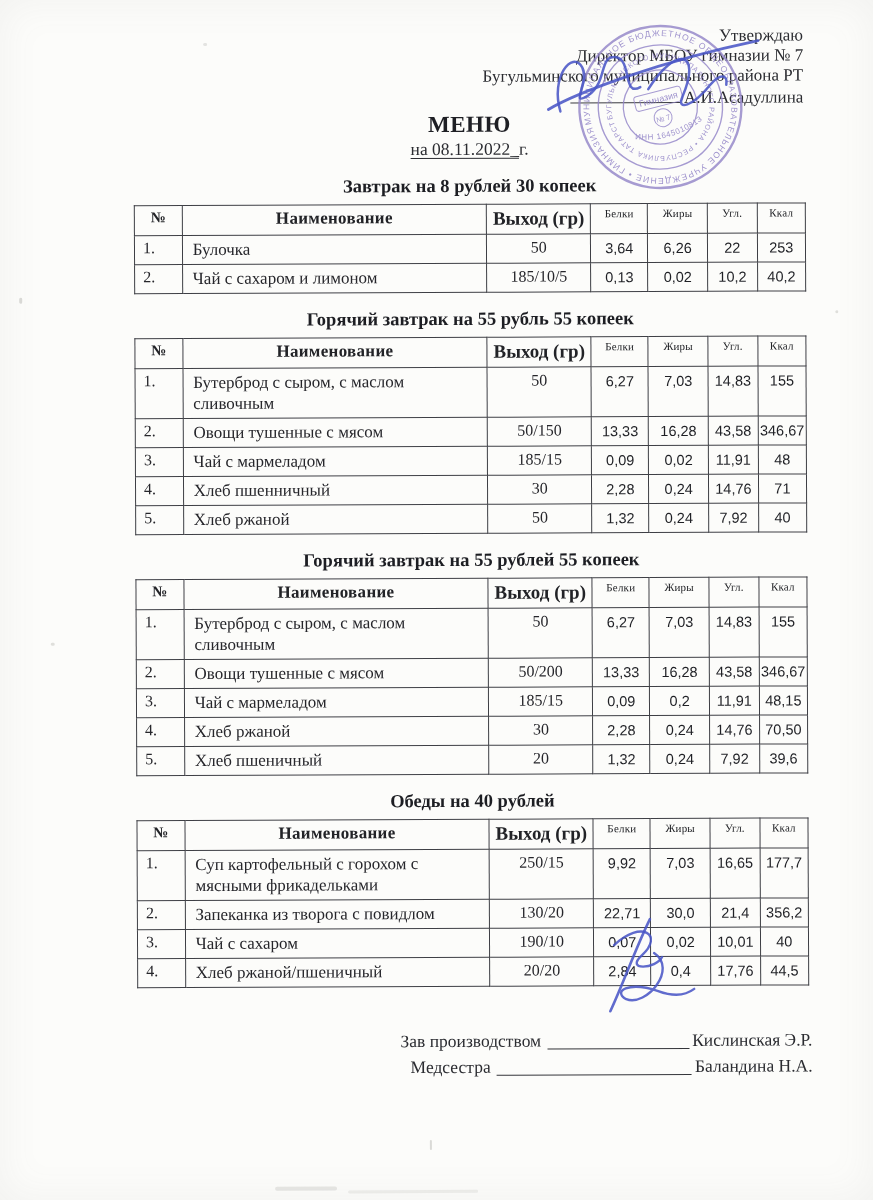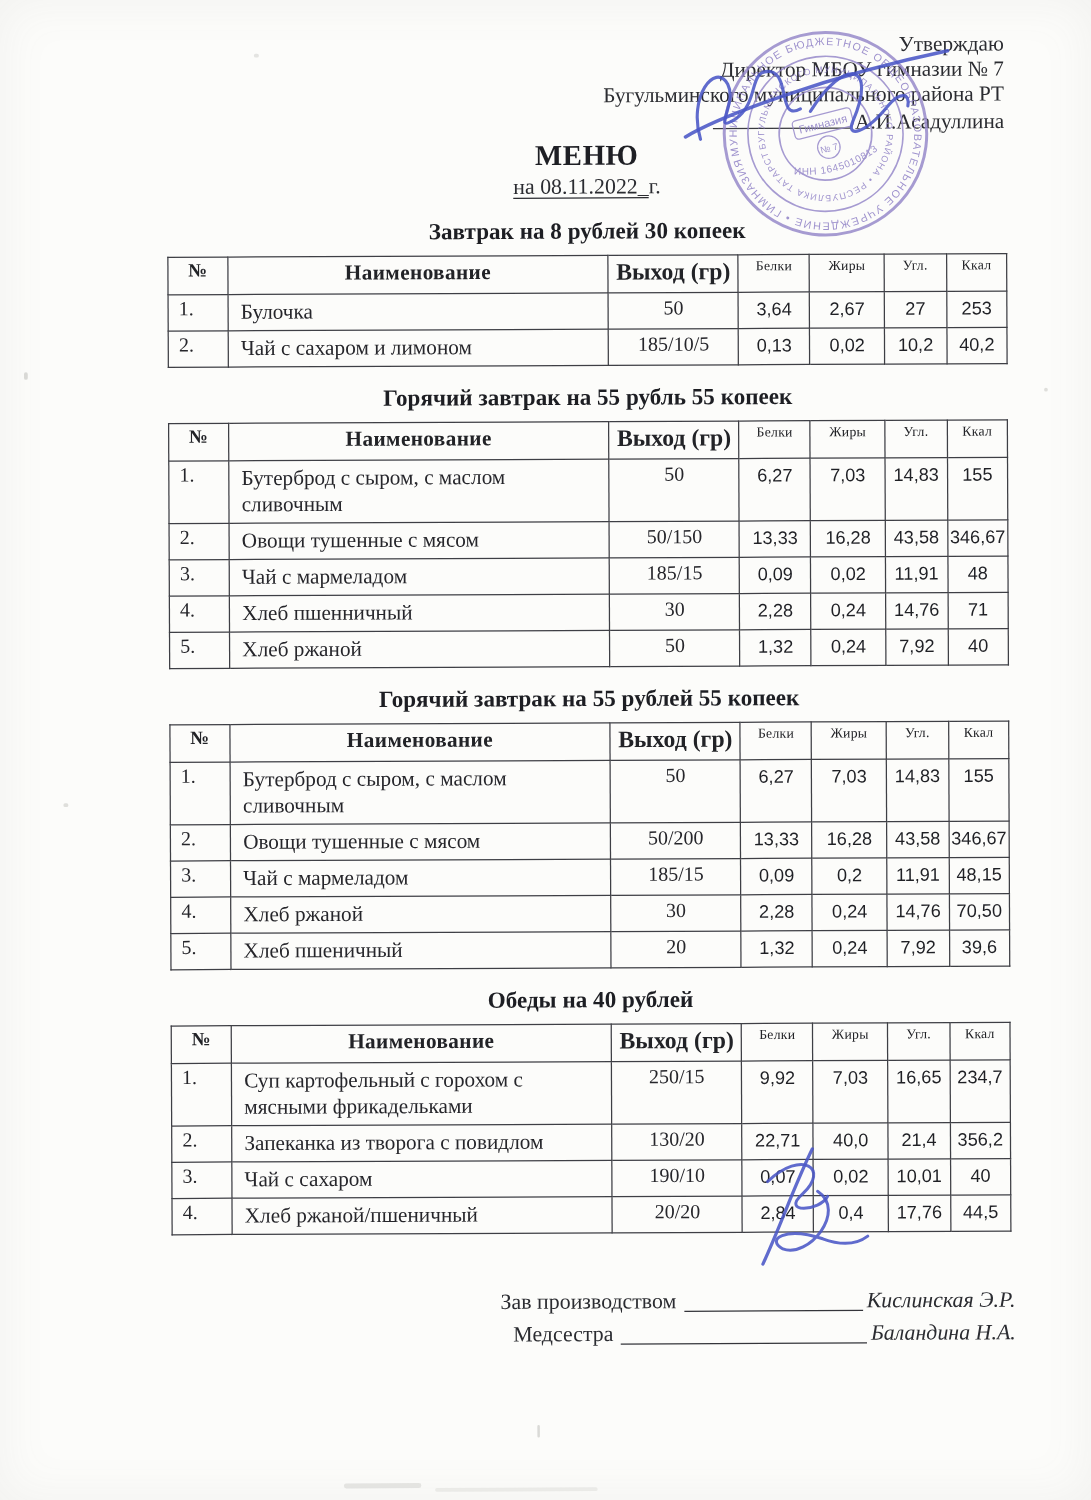--- a/index.html
+++ b/index.html
@@ -44,21 +44,21 @@
   td.c-out  { font-size: 16px; padding: 4px 2px; text-align: center; }
   td.c-val  { font-family: "Liberation Sans", sans-serif; font-size: 14.5px; padding: 6px 1px 4px; text-align: center; color:#1f2025; }
 
   
   .footer { margin: 42px 0 0 398px; width: 412px; font-size: 17.5px; color:#2b2c31; }
   .sig-row { display: flex; align-items: flex-end; line-height: 25px; }
   .sig-row + .sig-row { margin-top: 1px; }
   .sig-row.indent { padding-left: 10px; }
   .sig-label { white-space: nowrap; }
   .sig-line { flex: 1; border-bottom: 1.5px solid #34353a; margin: 0 3px 4px 6px; height: 1px; }
-  .sig-name { white-space: nowrap; font-style: italic; }
+  .sig-name { white-space: nowrap; }
 
   
   .stamp-svg { position: absolute; left: 560px; top: 6px; opacity: 0.82; }
   .stamp-svg text { fill: #8b7cc4; }
   .stamp-svg .ring { stroke: #9486c9; fill: none; }
   .head-sign-svg { position: absolute; left: 532px; top: 28px; }
   .foot-sign-svg { position: absolute; left: 560px; top: 912px; }
   .ink path { fill: none; stroke: #4a56c6; stroke-linecap: round; stroke-linejoin: round; opacity: 0.88; }
 
   
@@ -139,22 +139,22 @@
                 <th class="h5">Угл.</th>
                 <th class="h6">Ккал</th>
               </tr>
             </thead>
           <tbody>
               <tr>
                 <td class="c-num">1.</td>
                 <td class="c-name">Булочка</td>
                 <td class="c-out">50</td>
                 <td class="c-val">3,64</td>
-                <td class="c-val">2,67</td>
-                <td class="c-val">27</td>
+                <td class="c-val">6,26</td>
+                <td class="c-val">22</td>
                 <td class="c-val">253</td>
               </tr>
               <tr>
                 <td class="c-num">2.</td>
                 <td class="c-name">Чай с сахаром и лимоном</td>
                 <td class="c-out">185/10/5</td>
                 <td class="c-val">0,13</td>
                 <td class="c-val">0,02</td>
                 <td class="c-val">10,2</td>
                 <td class="c-val">40,2</td>
@@ -336,28 +336,28 @@
             </thead>
           <tbody>
               <tr>
                 <td class="c-num">1.</td>
                 <td class="c-name">Суп картофельный с горохом с
 мясными фрикадельками</td>
                 <td class="c-out">250/15</td>
                 <td class="c-val">9,92</td>
                 <td class="c-val">7,03</td>
                 <td class="c-val">16,65</td>
-                <td class="c-val">234,7</td>
+                <td class="c-val">177,7</td>
               </tr>
               <tr>
                 <td class="c-num">2.</td>
                 <td class="c-name">Запеканка из творога с повидлом</td>
                 <td class="c-out">130/20</td>
                 <td class="c-val">22,71</td>
-                <td class="c-val">40,0</td>
+                <td class="c-val">30,0</td>
                 <td class="c-val">21,4</td>
                 <td class="c-val">356,2</td>
               </tr>
               <tr>
                 <td class="c-num">3.</td>
                 <td class="c-name">Чай с сахаром</td>
                 <td class="c-out">190/10</td>
                 <td class="c-val">0,07</td>
                 <td class="c-val">0,02</td>
                 <td class="c-val">10,01</td>

